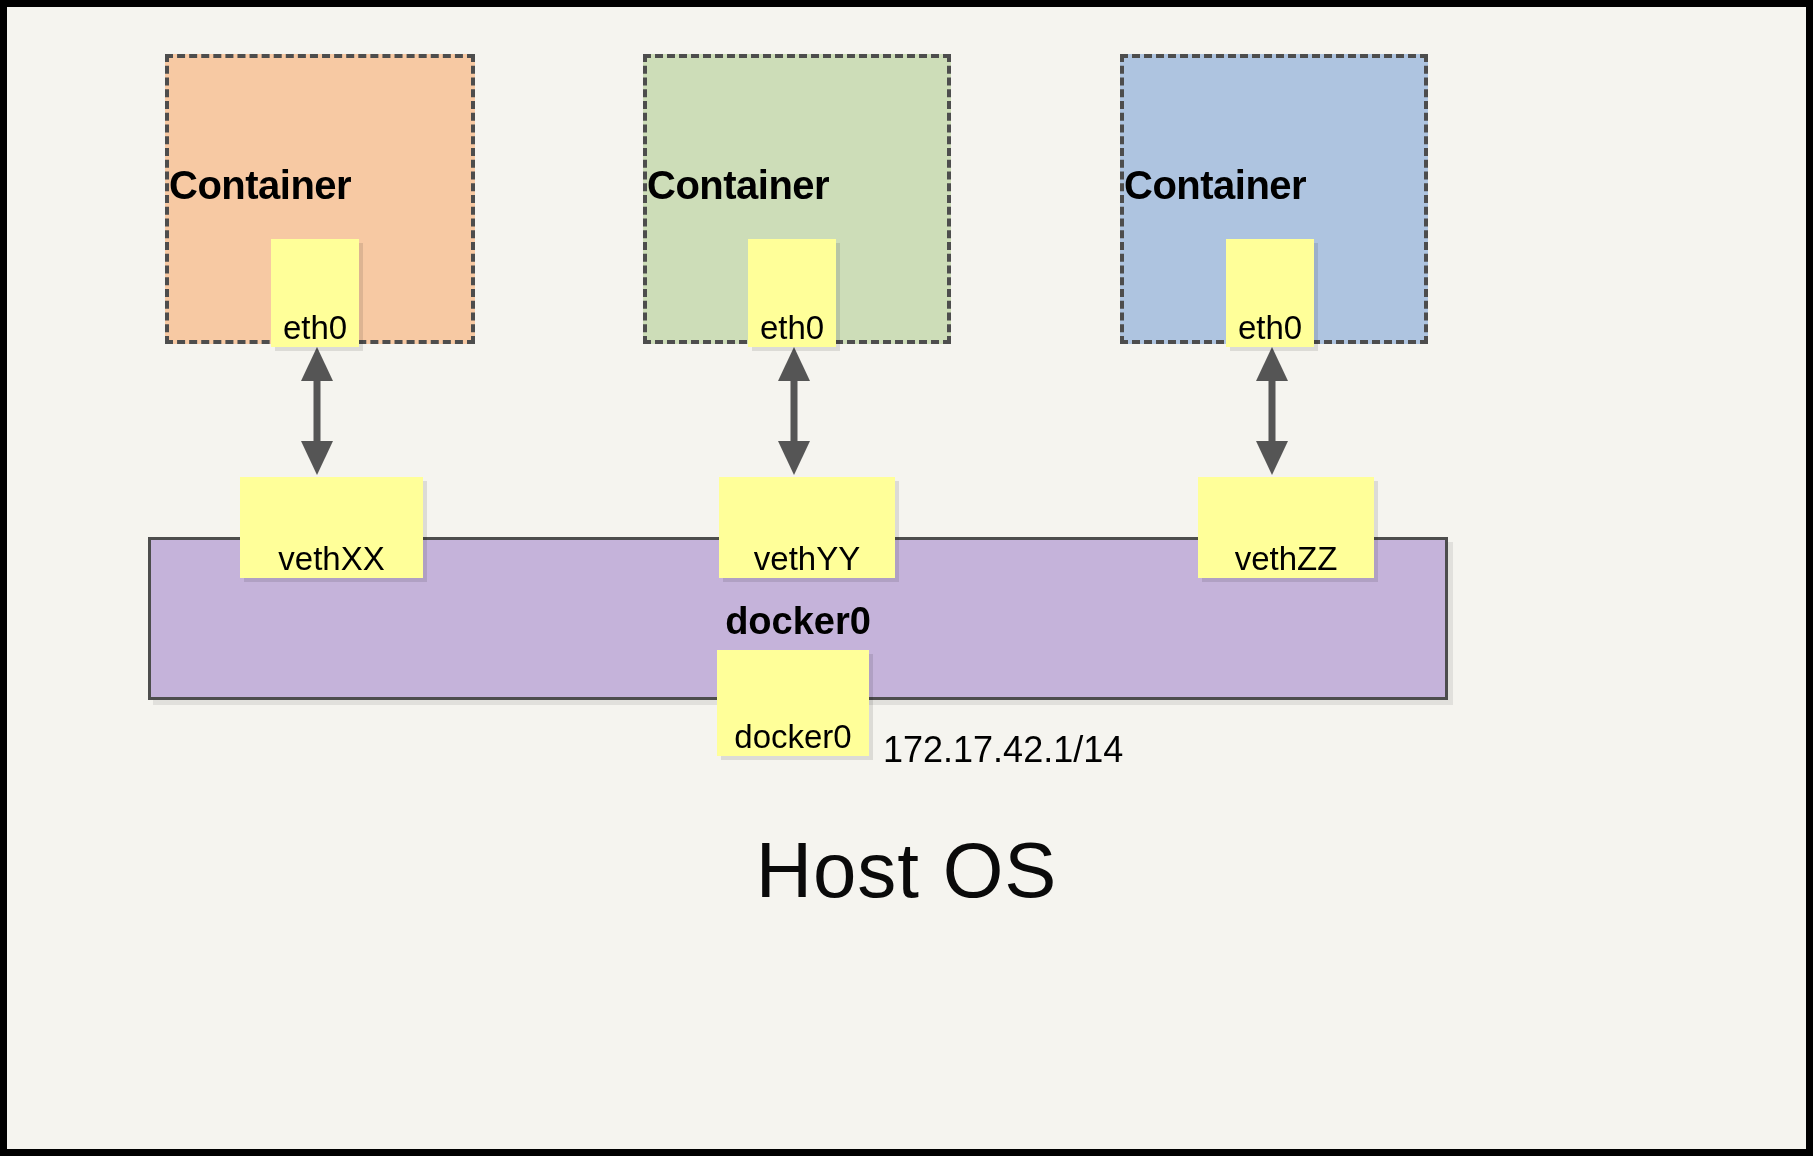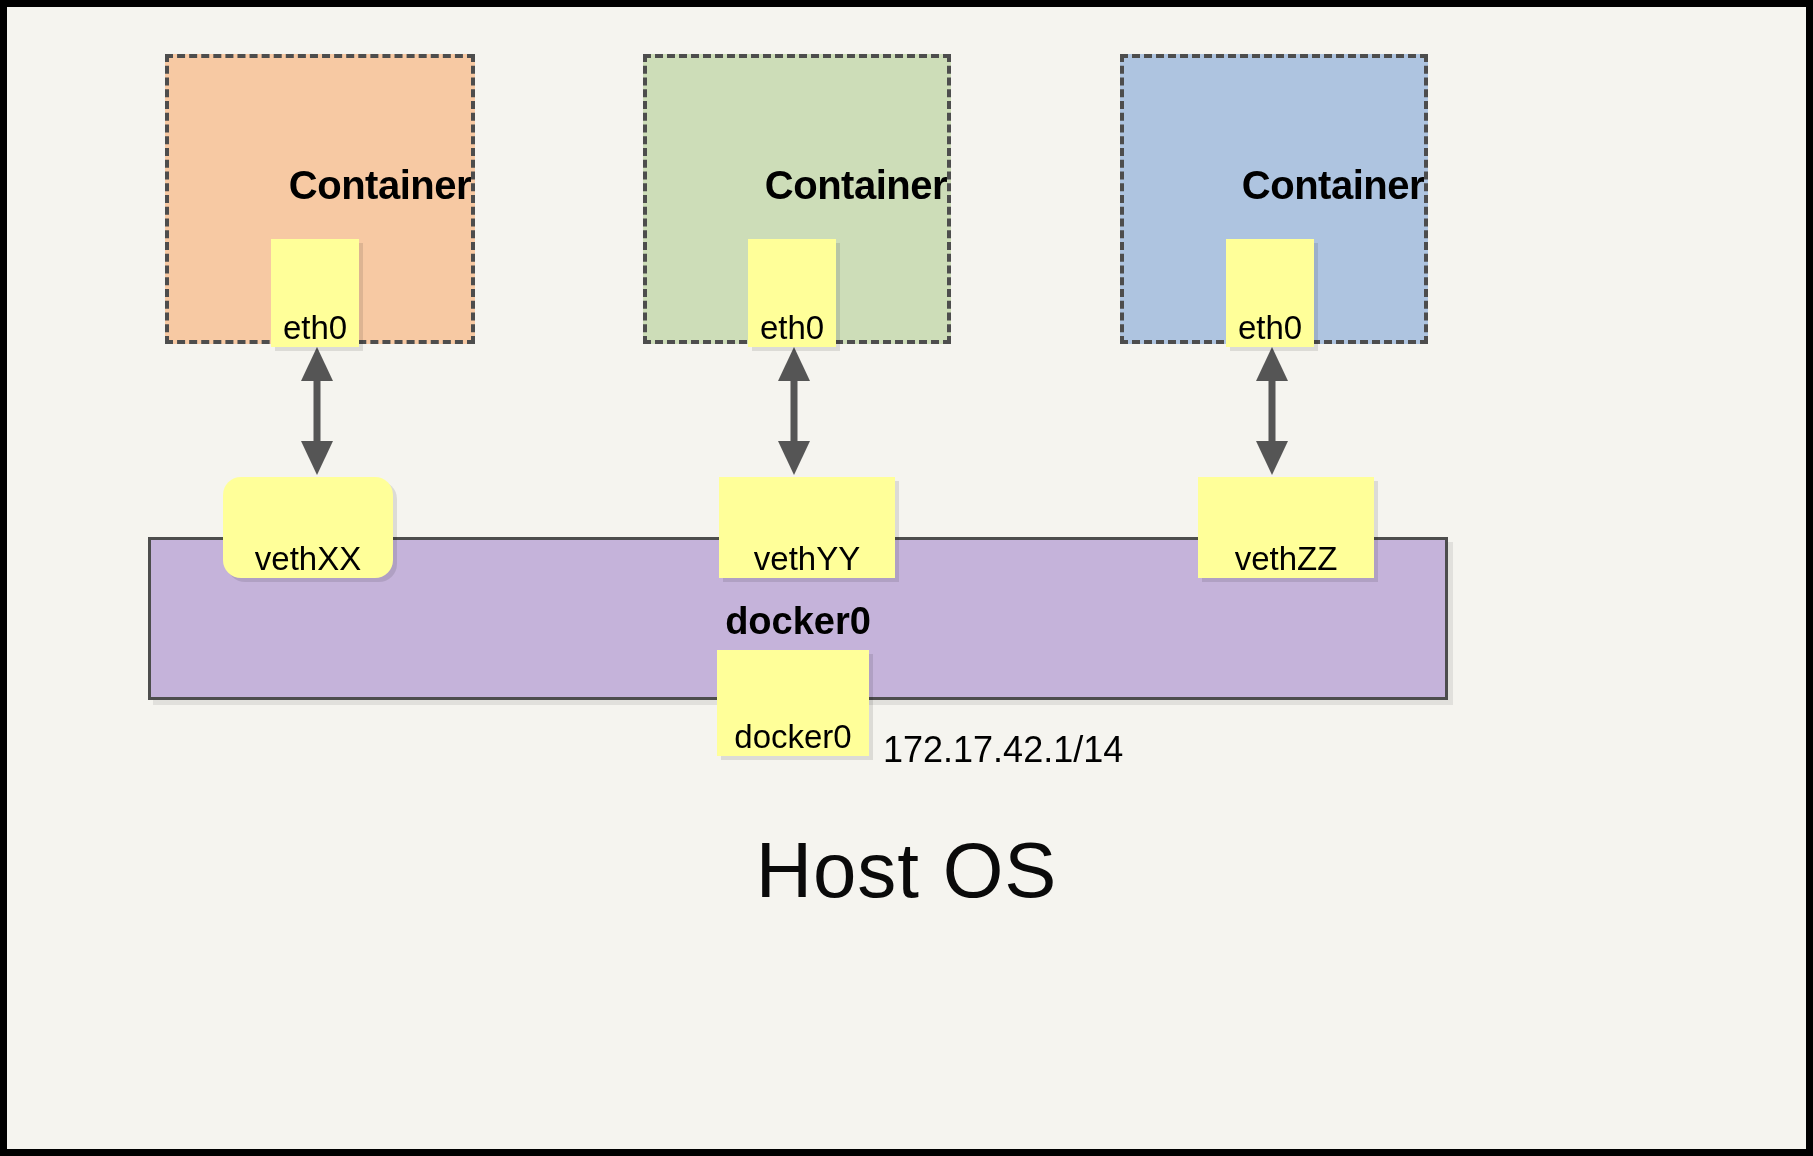--- a/index.html
+++ b/index.html
@@ -26,21 +26,21 @@
     position: absolute;
     box-sizing: border-box;
     border: 4px dashed #4d4d4d;
     top: 47px;
     height: 290px;
   }
   .container-title {
     position: absolute;
     width: 100%;
     top: 105px;
-    text-align: right;
+    text-align: left;
     font-size: 40px;
     font-weight: bold;
     color: #000000;
     letter-spacing: -0.5px;
   }
 
   
   .note {
     position: absolute;
     box-sizing: border-box;
@@ -146,21 +146,21 @@
   <svg class="arrow" style="left:1243px; top:338px;" width="44" height="132" viewBox="0 0 44 132">
     <line x1="22" y1="30" x2="22" y2="102" stroke="#555555" stroke-width="7"></line>
     <polygon points="22,2 38,36 6,36" fill="#555555"></polygon>
     <polygon points="22,130 38,96 6,96" fill="#555555"></polygon>
   </svg>
 
   <div id="docker0-bar">
     <div id="docker0-bar-label">docker0</div>
   </div>
 
-  <div class="note" id="veth-0" style="left:216px; top:470px; width:170px; height:101px;border-radius:18px;">
+  <div class="note" id="veth-0" style="left:233px; top:470px; width:183px; height:101px;">
     <span>vethXX</span>
   </div>
 
   <div class="note" id="veth-1" style="left:712px; top:470px; width:176px; height:101px;">
     <span>vethYY</span>
   </div>
 
   <div class="note" id="veth-2" style="left:1191px; top:470px; width:176px; height:101px;">
     <span>vethZZ</span>
   </div>

